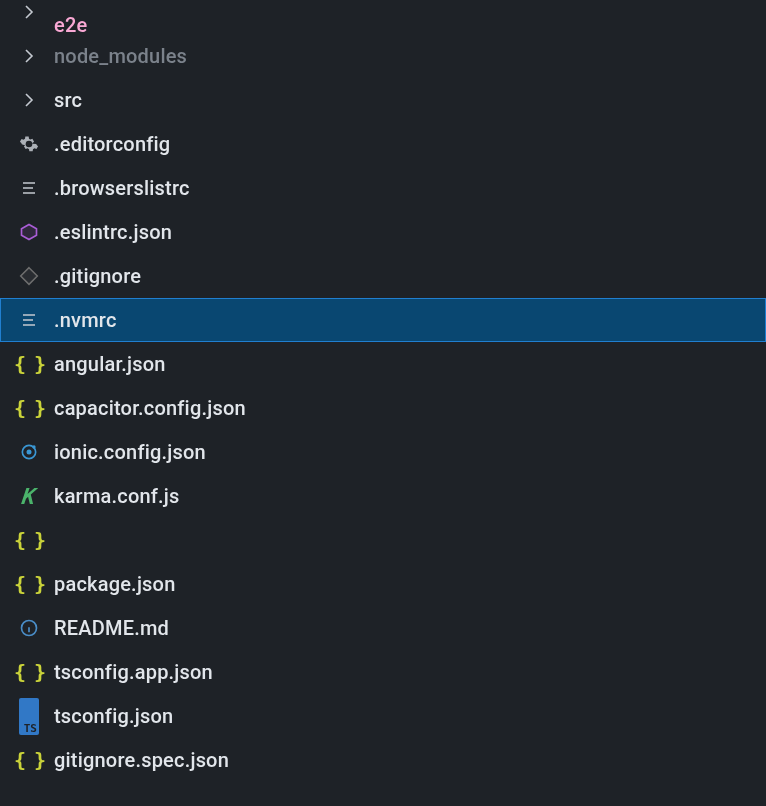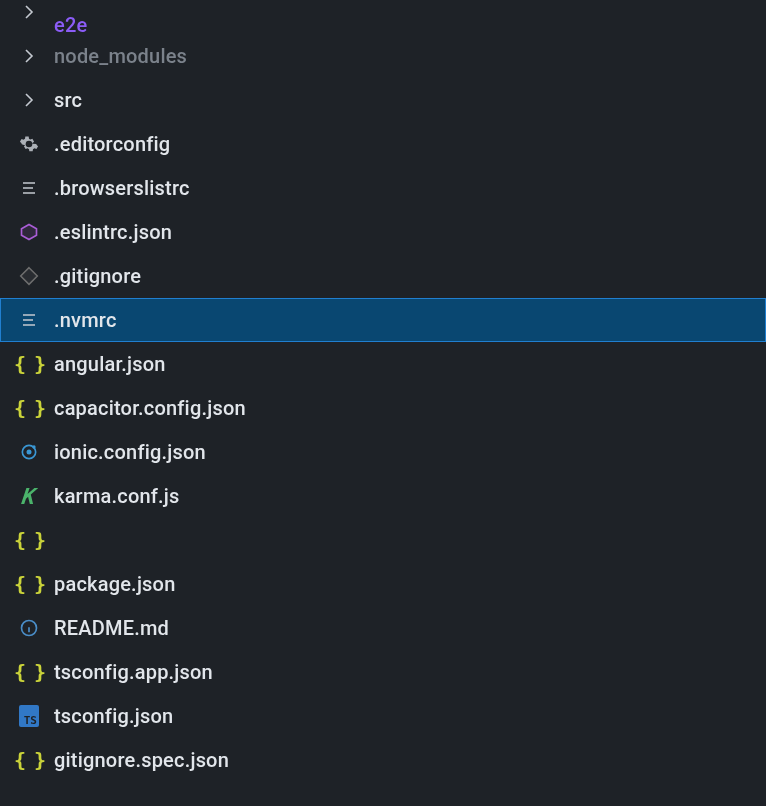--- a/index.html
+++ b/index.html
@@ -38,33 +38,33 @@
     margin-right: 14px;
     font-family: "SFMono-Regular", Menlo, Consolas, monospace;
   }
   .label {
     color: #e2e6eb;
     font-weight: 500;
     letter-spacing: 0.2px;
   }
   .label.dim { color: #7b828b; }
   .label.modified { color: #d19a4a; }
-  .first-cut .label { color: #8b5cf6; margin-top: 25px; }
+  .first-cut .label { color: #f9a8d4; margin-top: 25px; }
   
   .ic-chevron svg { stroke: #c4c9d0; }
   .ic-text   svg { stroke: #c4c9d0; }
   .ic-gear   svg { fill: #c4c9d0; }
   .ic-braces { color: #cbd43a; font-weight: 700; letter-spacing: -2px; font-size: 20px;}
   .ic-eslint svg polygon { stroke:#a95dd6; fill:#a95dd6; fill-opacity:0.12;}
   .ic-git    svg { stroke:#6e6e6e; fill:#6e6e6e; fill-opacity:0.15; }
   .ic-ionic  svg circle.outer{ stroke:#3a97d4; fill:none;}
   .ic-ionic  svg circle.dot{ fill:#3a97d4;}
   .ic-karma  { color:#4bb36b; font-size:22px; font-weight:800; font-style:italic; transform: skewX(-8deg);}
   .ic-info   svg { stroke:#4a8dc7; }
-  .ic-ts     { background:#3178c6; color:#1e2227; font-size:11px; font-weight:800; width:20px; height:22px; display:inline-flex; align-items:flex-end; justify-content:flex-end; padding:0 2px 0 0; border-radius:2px;}
+  .ic-ts     { background:#3178c6; color:#1e2227; font-size:11px; font-weight:800; width:20px; height:37px; display:inline-flex; align-items:flex-end; justify-content:flex-end; padding:0 2px 0 0; border-radius:2px;}
 </style>
 </head>
 <body>
 
 <div class="explorer">
 
   <div class="item first-cut" style="margin-top:-10px">
     <span class="icon ic-chevron">
       <svg width="16" height="16" viewBox="0 0 16 16" fill="none" stroke-width="1.6">
           <path d="M5 2 L11 8 L5 14"></path>

